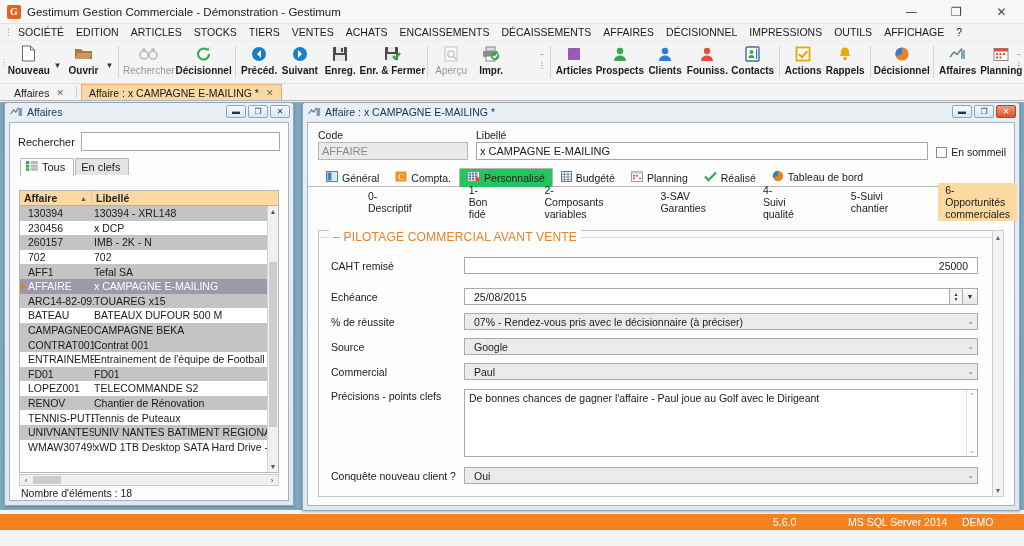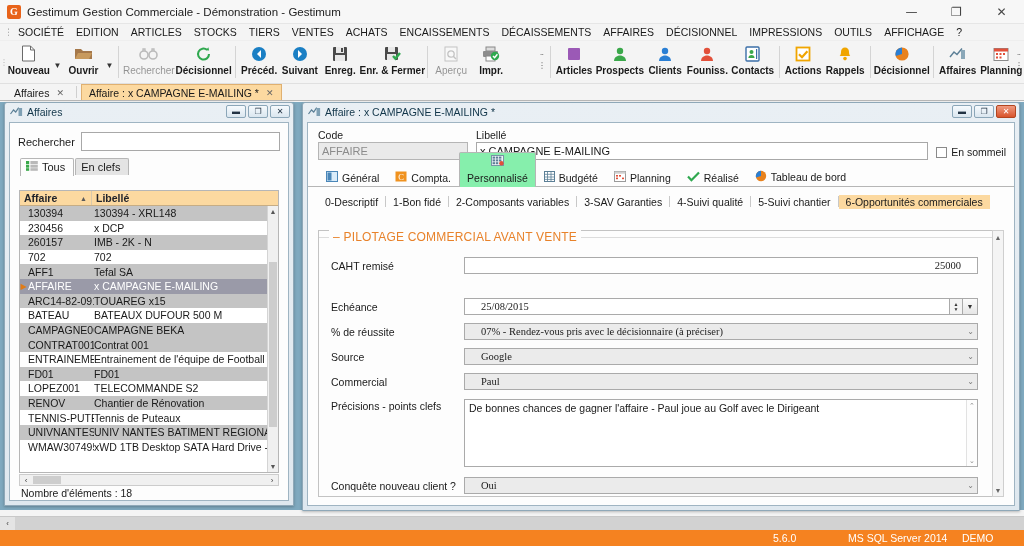--- a/index.html
+++ b/index.html
@@ -177,44 +177,44 @@
   .fval.readonly { background:#eaeaea; color:#8b8b8b; border-color:#b5b5b5;}
   .chk-wrap { display:flex; align-items:center; gap:4px; margin-left:8px; padding-bottom:2px;}
   .chkbox { width:11px; height:11px; border:1px solid #8a8a8a; background:#fff; }
 
   .maintabs { display:flex; align-items:flex-end; padding-left:10px; height:20px; margin-top:3px;
      border-bottom:1px solid #b6b6b6; }
   .mtab {
     display:flex; align-items:center; gap:4px; padding:2px 7px; font-size:10.5px;
     border:1px solid transparent; border-bottom:none; border-radius:2px 2px 0 0;
   }
-  .mtab.active { background:#86efac; border-color:#b6b6b6; margin-bottom:-1px; padding-bottom:3px;flex-direction:column;}
+  .mtab.active { background:#22c55e; border-color:#b6b6b6; margin-bottom:-1px; padding-bottom:3px;}
 
   .subtabs { display:flex; align-items:center; padding-left:10px; height:17px; margin-top:6px; }
   .stab {
-    font-size:10.5px; padding:1px 7px; cursor:default;
+    font-size:10.5px; padding:1px 7px; cursor:default;margin-left:43px;
   }
   .stab.active { background:#fcd9a0; }
   .stabsep { width:1px; height:11px; background:#c8c8c8; }
 
   .panel {
     position:absolute; left:10px; right:10px; top:107px; bottom:8px;
     border:1px solid #c3c3c3; background:#fdfdfd;
   }
   .grouplbl {
     position:absolute; left:10px; top:-1px; font-size:12px; color:#e8822a;
     background:#fdfdfd; padding:0 4px; letter-spacing:.2px;
   }
   .glline { position:absolute; left:0; right:0; top:6px; height:1px; background:#dcdcdc; }
 
   .formrow { display:flex; align-items:center; margin: 0 12px 0 12px; }
   .formrow .lbl { width:133px; font-size:10.5px; flex:0 0 auto;}
   .ctl {
     flex:1; height:17px; border:1px solid #aaa; background:#fff;
-    font-size:10.5px; display:flex; align-items:center; padding:0 16px;font-family:Liberation Serif, serif;
+    font-size:10.5px; display:flex; align-items:center; padding:0 9px;
   }
   .ctl.num { justify-content:flex-end; }
   .ctl.combo { background:#ebebeb; position:relative; padding-right:16px;}
   .ctl.combo .cv { position:absolute; right:3px; top:0; bottom:0; display:flex;
      align-items:center; font-size:8px; color:#7a7a7a;}
   .spin {
     width:13px; height:17px; border:1px solid #aaa; border-left:none; background:#f3f3f3;
     display:flex; flex-direction:column; align-items:center; justify-content:center;
     font-size:5px; color:#333; line-height:5px;
   }
@@ -239,21 +239,21 @@
       align-items:center; justify-content:center; font-size:7px; color:#666;}
 
   
   .desk-hscroll {
     position:absolute; left:0; right:0; bottom:16px; height:14px;
     background:#e4e4e4; border-top:1px solid #c8c8c8; display:flex; align-items:center;
   }
   .desk-hscroll .ar { width:15px; text-align:center; font-size:8px; color:#444;}
   .desk-hscroll .track { flex:1; height:100%; background:#d2d2d2;}
   .statusbar {
-    position:absolute; left:0; right:0; bottom:0; height:16px;
+    position:absolute; left:0; right:0; bottom:16px; height:16px;
     background:#f58220; display:flex; align-items:center; color:#fff; font-size:10.5px;
   }
   .sb-seg { position:absolute; }
   .ver { left:773px; }
   .srv  { left:848px; }
   .dem  { left:962px; }
 </style>
 </head>
 <body>
 
@@ -823,21 +823,21 @@
           <div class="glline"></div>
           <div class="grouplbl">– <span>PILOTAGE COMMERCIAL AVANT VENTE</span></div>
 
           <div style="position:absolute; left:0; right:13px; top:16px; bottom:0;">
 
             <div class="formrow" style="margin-top:10px">
               <div class="lbl">CAHT remisé</div>
               <div class="ctl num">25000</div>
             </div>
 
-            <div class="formrow" style="margin-top:24px">
+            <div class="formrow" style="margin-top:14px">
               <div class="lbl">Echéance</div>
               <div class="ctl">25/08/2015</div>
               <div class="spin">
                   <span>▲</span>
                   <span>▼</span>
                 </div>
               <div class="spin2">▼</div>
             </div>
 
             <div class="formrow" style="margin-top:8px">

